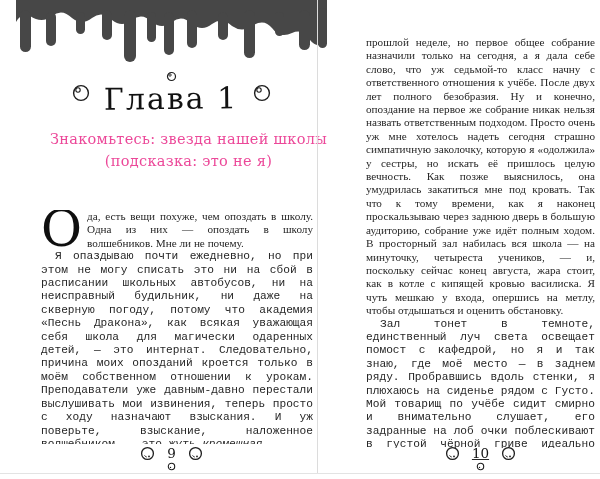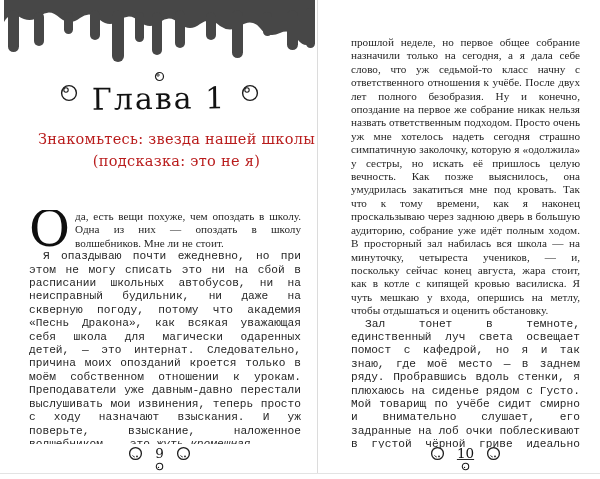--- a/index.html
+++ b/index.html
@@ -1,33 +1,33 @@
 <!DOCTYPE html>
 <html lang="ru"><head>
 <meta charset="utf-8">
 <style>
   html,body{margin:0;padding:0;background:#fff;}
   .screen{position:relative;width:600px;height:479px;background:#ffffff;overflow:hidden;
           font-family:"Liberation Serif","DejaVu Serif",serif;color:#262626;}
   .page{position:absolute;top:0;height:479px;}
-  .page-left{left:4px;width:317px;}
-  .page-right{left:302px;width:283px;}
+  .page-left{left:16px;width:317px;}
+  .page-right{left:317px;width:283px;}
   .gutter{position:absolute;left:317px;top:0;width:1px;height:473px;background:#dcdcdc;}
   .bottom-rule{position:absolute;left:0;top:473px;width:600px;height:1px;background:#e3e3e3;}
 
   .ink{position:absolute;left:0;top:0;width:311px;height:64px;display:block;}
 
   .bubble-top{position:absolute;left:150px;top:71px;}
   .title-row{position:absolute;left:0;top:82px;width:311px;display:flex;justify-content:center;align-items:center;gap:14px;}
   .chapter-title{font-family:"DejaVu Serif",serif;font-size:30px;line-height:34px;color:#121212;
                  letter-spacing:2px;font-weight:normal;margin:0;transform:rotate(-0.6deg);}
   .title-row .orn{margin-top:-12px;}
 
   .subtitle{position:absolute;left:0;top:129px;width:311px;text-align:center;
-            font-family:"DejaVu Serif",serif;font-size:14.5px;line-height:21.5px;color:#b91c1c;letter-spacing:.3px;padding-left:17px;}
+            font-family:"DejaVu Serif",serif;font-size:14.5px;line-height:21.5px;color:#ec4899;letter-spacing:.3px;padding-left:17px;}
 
   .body-text{position:absolute;text-align:justify;font-size:11.2px;line-height:13.4px;
              overflow:hidden;hyphens:auto;-webkit-hyphens:auto;}
   .body-left{left:25px;top:210px;width:272px;height:234px;}
   .body-right{left:49px;top:36px;width:229px;height:412px;}
   .para{margin:0;}
   .para.indent{text-indent:14px;font-family:Liberation Mono, monospace;}
   .italic{font-style:italic;}
   .dropcap{float:left;font-family:"DejaVu Serif",serif;font-size:50px;line-height:39px;
            padding:0 5px 0 0;color:#0f0f0f;font-weight:normal;}
@@ -88,21 +88,21 @@
         </svg>
       </span>
     </div>
 
     <div class="subtitle">
       <div>Знакомьтесь: звезда нашей школы</div>
       <div>(подсказка: это не я)</div>
     </div>
 
     <div class="body-text body-left">
-        <p class="para"><span class="dropcap">О</span><span>да, есть вещи похуже, чем опоздать в школу. Одна из них — опоздать в школу волшебников. Мне ли не стоит.</span></p>
+        <p class="para"><span class="dropcap">О</span><span>да, есть вещи похуже, чем опоздать в школу. Одна из них — опоздать в школу волшебников. Мне ли не почему.</span></p>
         <p class="para indent"><span>Я опаздываю почти ежедневно, но при этом не могу списать это ни на сбой в расписании школьных автобусов, ни на неисправный будильник, ни даже на скверную погоду, потому что академия «Песнь Дракона», как всякая уважающая себя школа для магически одаренных детей, — это интернат. Следовательно, причина моих опозданий кроется только в моём собственном отношении к урокам. Преподаватели уже давным-давно перестали выслушивать мои извинения, теперь просто с ходу назначают взыскания. И уж поверьте, взыскание, наложенное волшебником, — это </span><span class="italic">жуть кромешная</span><span>.</span></p>
       </div>
 
     <div class="page-footer footer-left">
       <div class="footer-row">
         <span>
           <svg width="15" height="15" viewBox="0 0 15 15">
             <circle cx="7.5" cy="7.5" r="5.9" fill="#fff" stroke="#1d1d1d" stroke-width="1.3"></circle>
             <path d="M4.6 9.4 a3 3 0 0 0 2.1 1.6" fill="none" stroke="#1d1d1d" stroke-width="1"></path>
             <circle cx="9" cy="10.4" r="0.9" fill="#1d1d1d"></circle>

